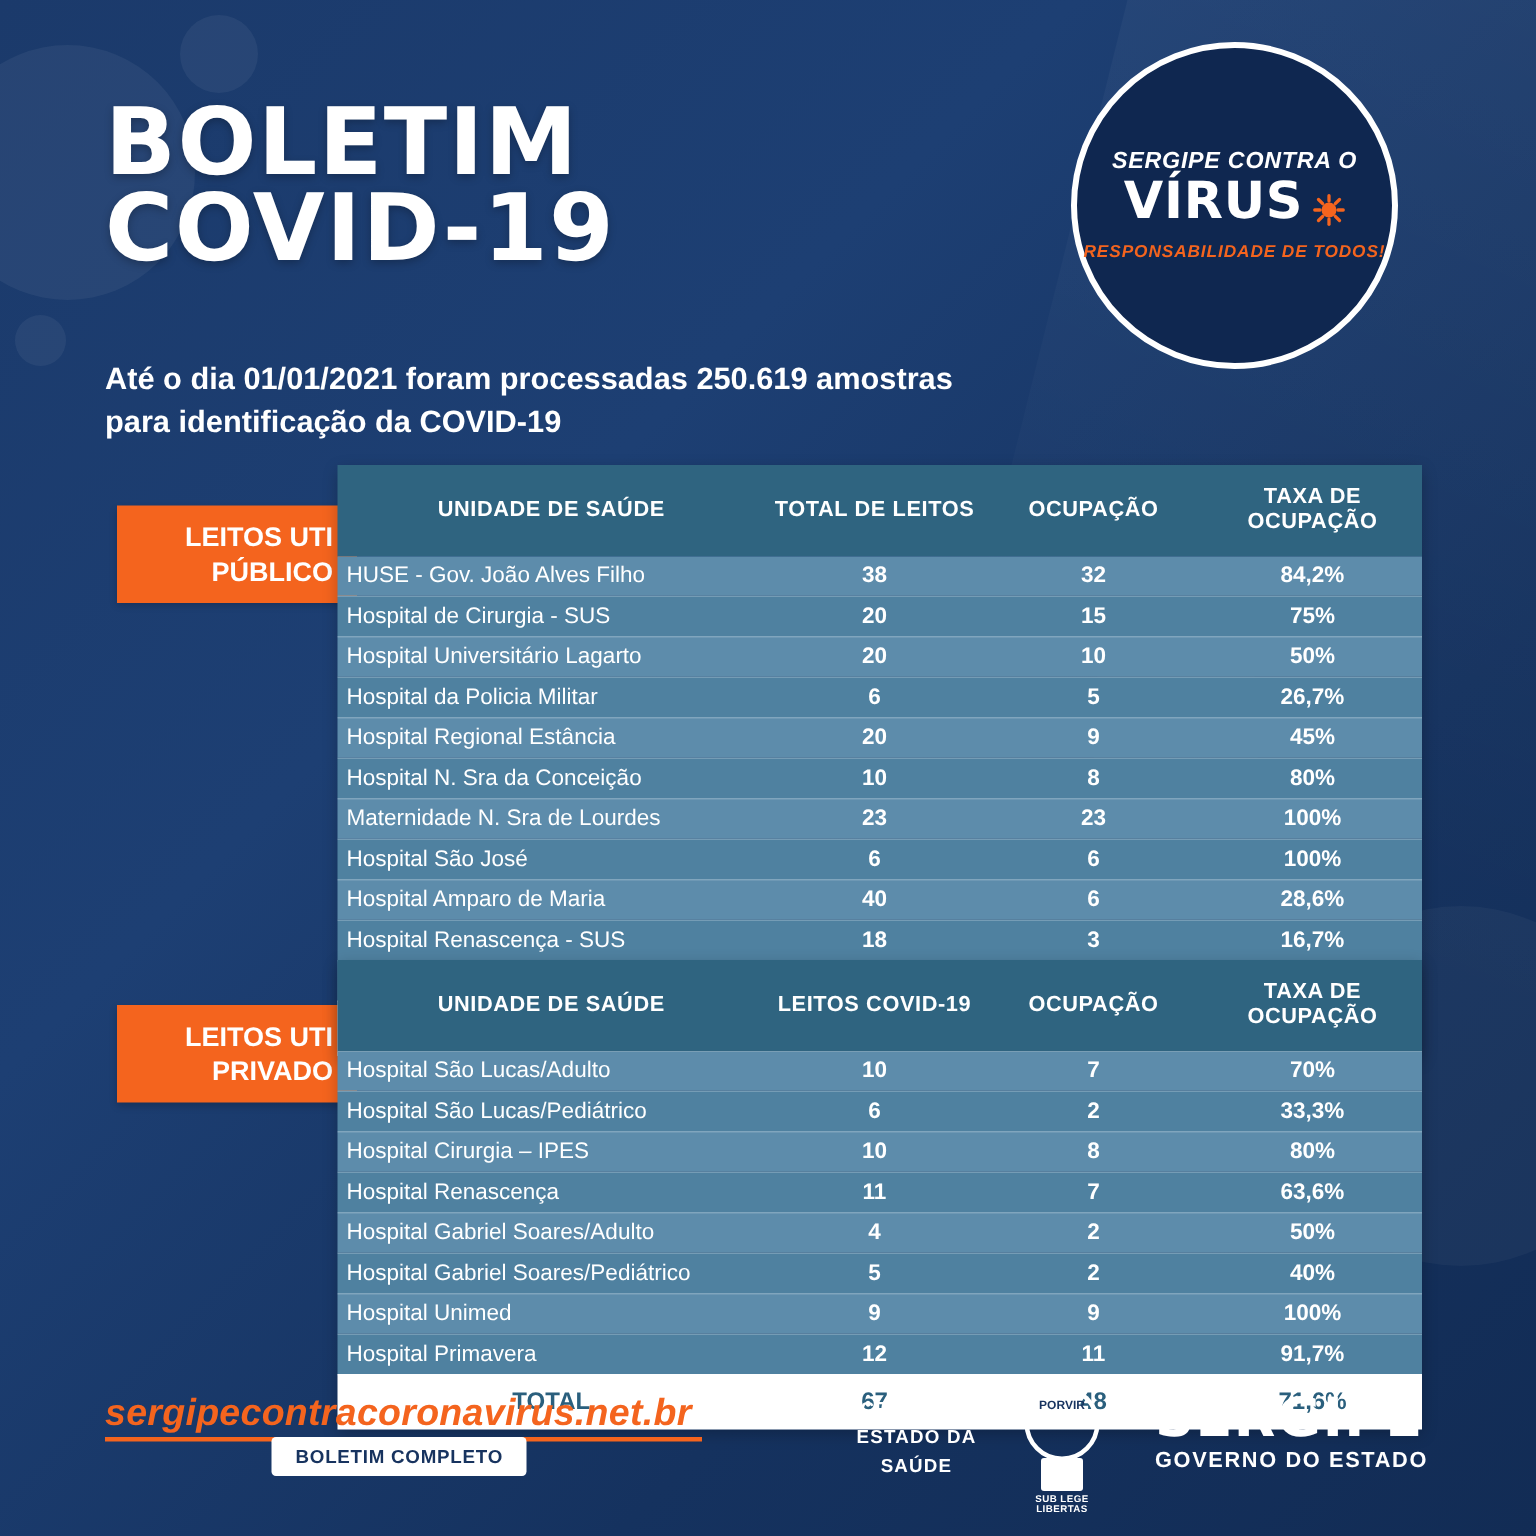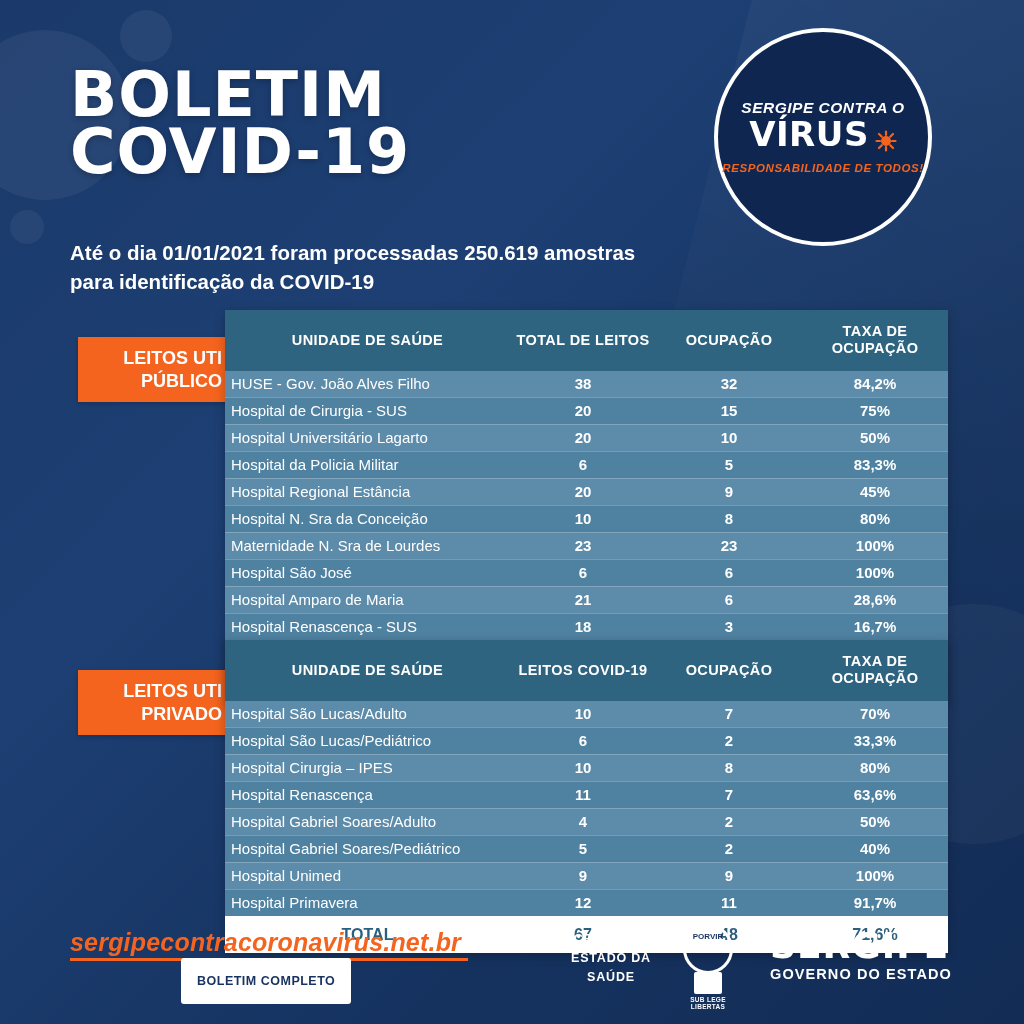--- a/index.html
+++ b/index.html
@@ -167,21 +167,21 @@
     letter-spacing: .2px;
   }
   .site-underline {
     position: absolute; left: 70px; top: 958px;
     width: 398px; height: 3px; background: #f4641e;
   }
   .boletim-box {
     position: absolute; left: 181px; top: 958px;
     background: #ffffff; color: #17335f;
     font-size: 12.5px; font-weight: bold;
-    padding: 16px 16px; border-radius: 3px;
+    padding: 6px 16px; border-radius: 3px;
     letter-spacing: .5px;
   }
   .secretaria {
     position: absolute; left: 548px; top: 930px;
     font-size: 12.5px; font-weight: bold; line-height: 1.5;
     letter-spacing: .8px; text-align: center; width: 126px;
     text-transform: uppercase;
   }
   .gov {
     position: absolute; left: 770px; top: 928px;
@@ -285,21 +285,21 @@
       <tr>
           <td class="name">Hospital Universitário Lagarto</td>
           <td>20</td>
           <td>10</td>
           <td>50%</td>
         </tr>
       <tr>
           <td class="name">Hospital da Policia Militar</td>
           <td>6</td>
           <td>5</td>
-          <td>83,3%</td>
+          <td>26,7%</td>
         </tr>
       <tr>
           <td class="name">Hospital Regional Estância</td>
           <td>20</td>
           <td>9</td>
           <td>45%</td>
         </tr>
       <tr>
           <td class="name">Hospital N. Sra da Conceição</td>
           <td>10</td>
@@ -313,21 +313,21 @@
           <td>100%</td>
         </tr>
       <tr>
           <td class="name">Hospital São José</td>
           <td>6</td>
           <td>6</td>
           <td>100%</td>
         </tr>
       <tr>
           <td class="name">Hospital Amparo de Maria</td>
-          <td>21</td>
+          <td>40</td>
           <td>6</td>
           <td>28,6%</td>
         </tr>
       <tr>
           <td class="name">Hospital Renascença - SUS</td>
           <td>18</td>
           <td>3</td>
           <td>16,7%</td>
         </tr>
       <tr>

